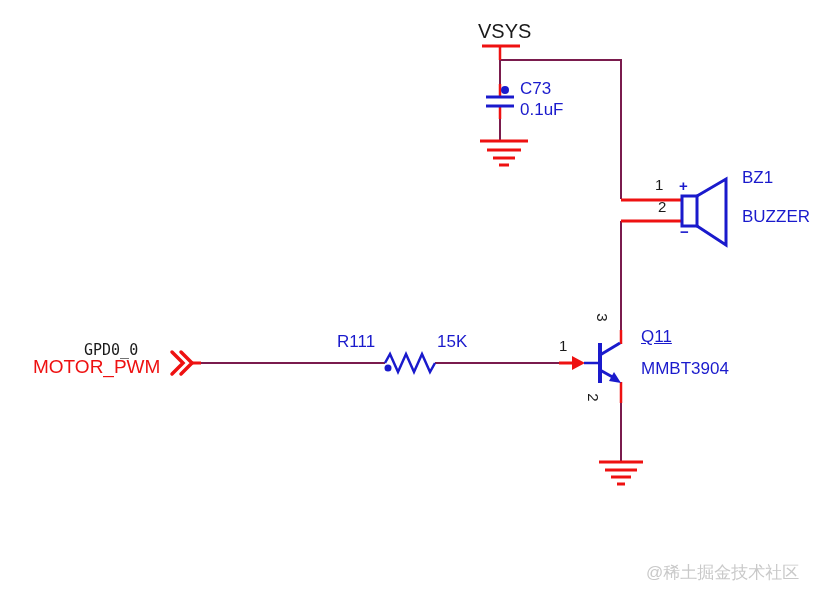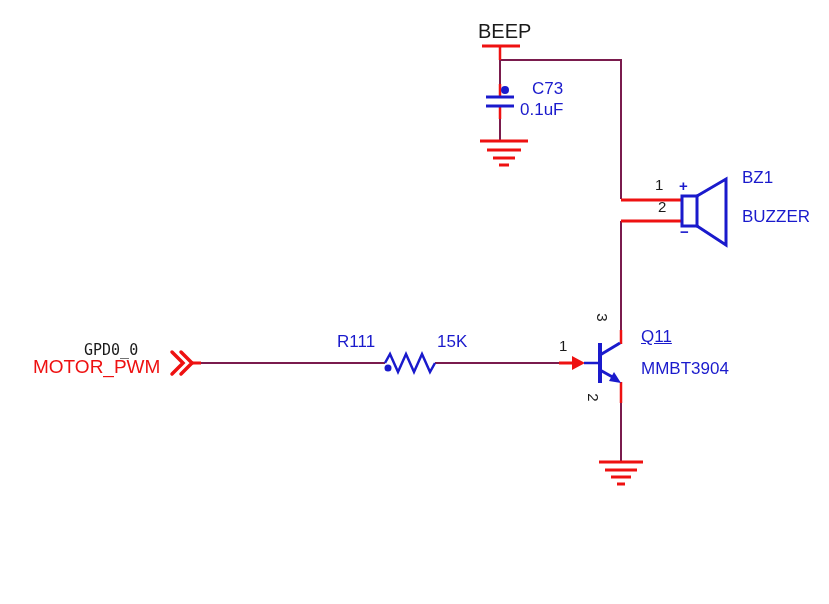--- a/index.html
+++ b/index.html
@@ -91,23 +91,23 @@
       <path d="M600,370 L616,379" stroke="#1a1acc" stroke-width="3"></path>
       <polygon points="621,383 609,381 614,372" fill="#1a1acc"></polygon>
     </g>
 
     <g>
       <rect x="682" y="196" width="15" height="30" stroke="#1a1acc" stroke-width="3" fill="#ffffff"></rect>
       <path d="M697,196 L726,179 V245 L697,226" stroke="#1a1acc" stroke-width="3" fill="none"></path>
     </g>
   </svg>
 
-  <span class="lbl blk" id="vsys" style="left:478px;top:21px;">BEEP</span>
+  <span class="lbl blk" id="vsys" style="left:478px;top:21px;">VSYS</span>
 
-  <span class="lbl blue" style="left:520px;top:80px;margin-left:12px;">C73</span>
+  <span class="lbl blue" style="left:520px;top:80px;">C73</span>
   <span class="lbl blue" style="left:520px;top:101px;">0.1uF</span>
 
   <span class="lbl pin" style="left:655px;top:177px;">1</span>
   <span class="lbl pin" style="left:658px;top:199px;">2</span>
   <span class="lbl pm" style="left:679px;top:178px;">+</span>
   <span class="lbl pm" style="left:680px;top:224px;">−</span>
   <span class="lbl blue" style="left:742px;top:169px;">BZ1</span>
   <span class="lbl blue" style="left:742px;top:208px;">BUZZER</span>
 
   <span class="lbl blue" style="left:337px;top:333px;">R111</span>
@@ -115,14 +115,15 @@
 
   <span class="lbl blue" style="left:641px;top:328px;text-decoration:underline;">Q11</span>
   <span class="lbl blue" style="left:641px;top:360px;">MMBT3904</span>
   <span class="lbl pin" style="left:559px;top:338px;">1</span>
   <span class="lbl pin rot90" style="left:598px;top:310px;">3</span>
   <span class="lbl pin rot90" style="left:589px;top:390px;">2</span>
 
   <span class="lbl blk mono" style="left:84px;top:343px;font-size:15px;">GPD0_0</span>
   <span class="lbl red" style="left:33px;top:357px;">MOTOR_PWM</span>
 
+  <span class="lbl" id="watermark" style="left:646px;top:564px;">@稀土掘金技术社区</span>
 
 </div>
 
 </body></html>

